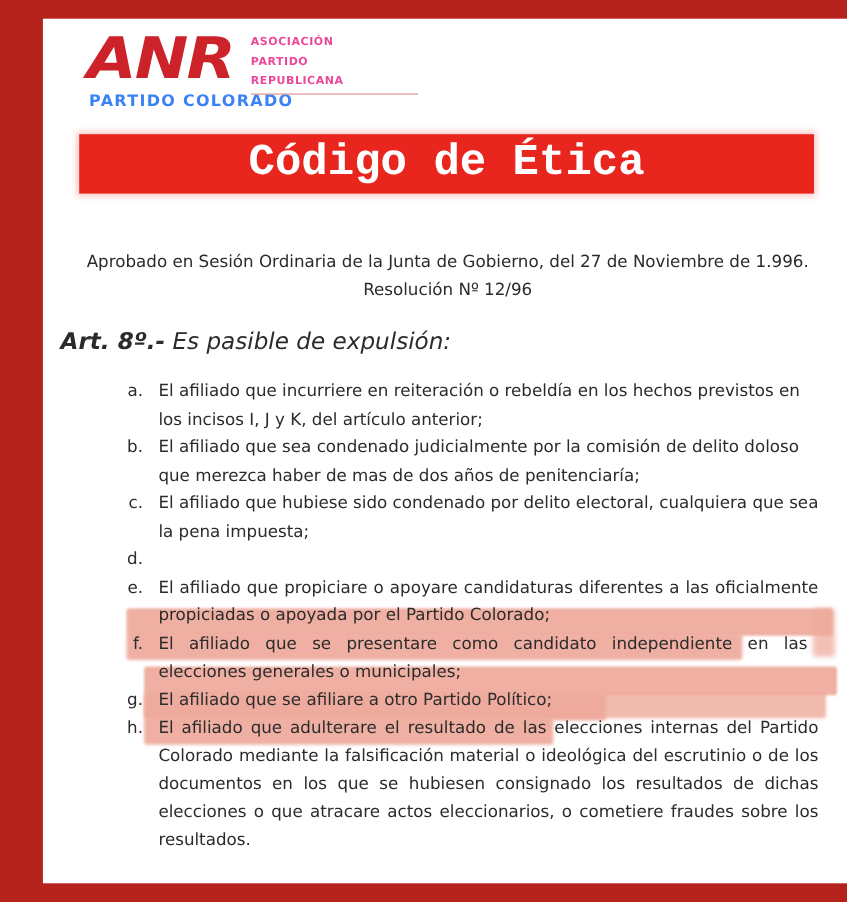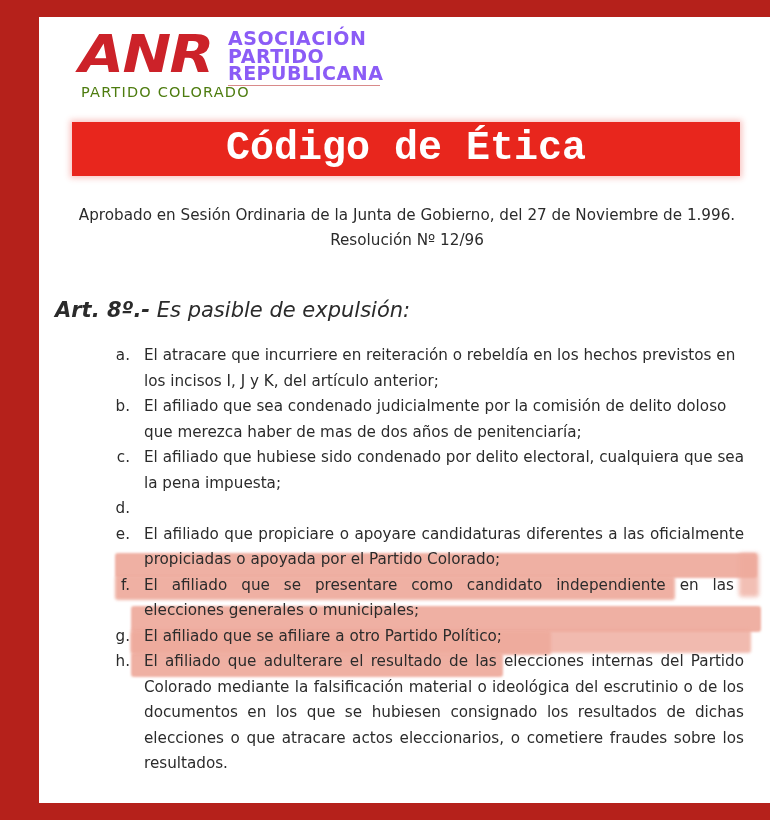--- a/index.html
+++ b/index.html
@@ -44,35 +44,35 @@
     color: #cc2229;
     line-height: 52px;
     transform: scaleX(1.12);
     transform-origin: left top;
   }
   .logo-partido {
     position: absolute;
     left: 2px;
     top: 56px;
     font-family: "DejaVu Sans", sans-serif;
-    font-weight: normal;
+    font-weight: bold;
     font-size: 14.5px;
     letter-spacing: 1.2px;
-    color: #4d7c0f;
+    color: #3b82f6;
     line-height: 16px;
   }
   .logo-words {
     position: absolute;
     left: 149px;
     top: 2px;
     font-family: "DejaVu Sans", sans-serif;
     font-weight: bold;
-    font-size: 19px;
+    font-size: 10px;
     letter-spacing: 0.5px;
-    color: #8b5cf6;
+    color: #ec4899;
     line-height: 17.5px;
   }
   .logo-words .wline { display: block; white-space: nowrap; }
   .logo-underline {
     position: absolute;
     left: 149px;
     top: 57px;
     width: 152px;
     height: 1px;
     background: #d98a8a;
@@ -98,21 +98,21 @@
     color: #ffffff;
     letter-spacing: 0px;
     line-height: 44px;
     white-space: nowrap;
   }
 
   
   .subtitle {
     position: absolute;
     left: 18px;
-    top: 186px;
+    top: 209px;
     width: 700px;
     text-align: center;
     font-family: "DejaVu Sans", sans-serif;
     font-size: 15.2px;
     color: #2b2b2b;
     line-height: 25px;
   }
   .subtitle .sline { display: block; }
 
   
@@ -202,21 +202,21 @@
     <span class="sline">Resolución Nº 12/96</span>
   </div>
 
   <div class="art-heading">
     <span class="art-num">Art. 8º.-</span><span> Es pasible de expulsión:</span>
   </div>
 
   <div class="clause-list">
       <div class="clause" style="position: relative; z-index: 2;">
         <div class="clause-marker">a.</div>
-        <div class="clause-body nojust" style="max-width: 618px;">El atracare que incurriere en reiteración o rebeldía en los hechos previstos en los incisos I, J y K, del artículo anterior;</div>
+        <div class="clause-body nojust" style="max-width: 618px;">El afiliado que incurriere en reiteración o rebeldía en los hechos previstos en los incisos I, J y K, del artículo anterior;</div>
       </div>
       <div class="clause" style="position: relative; z-index: 2;">
         <div class="clause-marker">b.</div>
         <div class="clause-body nojust" style="max-width: 618px;">El afiliado que sea condenado judicialmente por la comisión de delito doloso que merezca haber de mas de dos años de penitenciaría;</div>
       </div>
       <div class="clause" style="position: relative; z-index: 2;">
         <div class="clause-marker">c.</div>
         <div class="clause-body nojust" style="max-width: 618px;">El afiliado que hubiese sido condenado por delito electoral, cualquiera que sea la pena impuesta;</div>
       </div>
       <div class="clause" style="position: relative; z-index: 2;">

